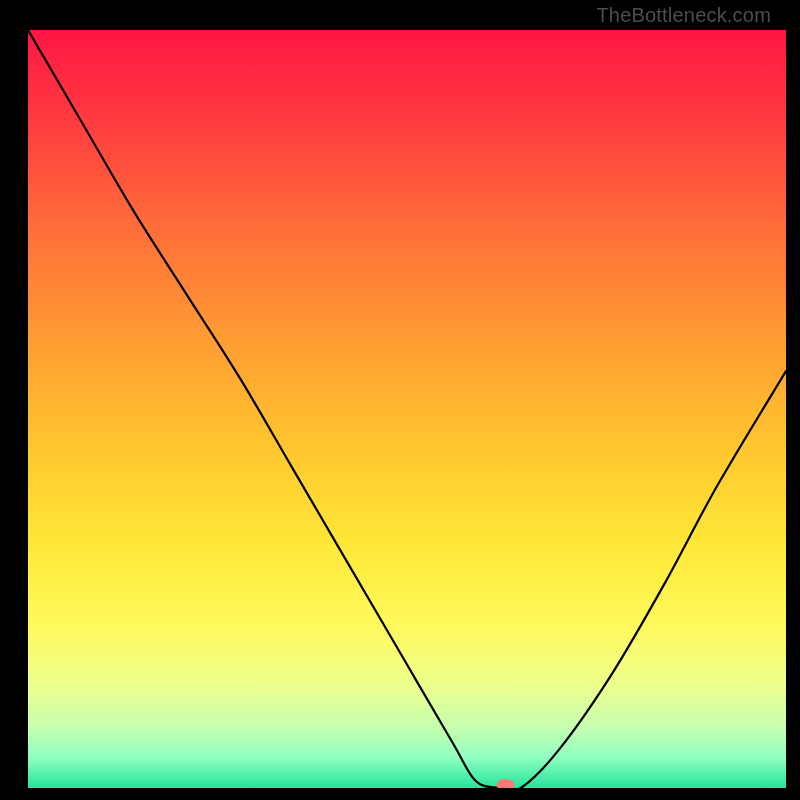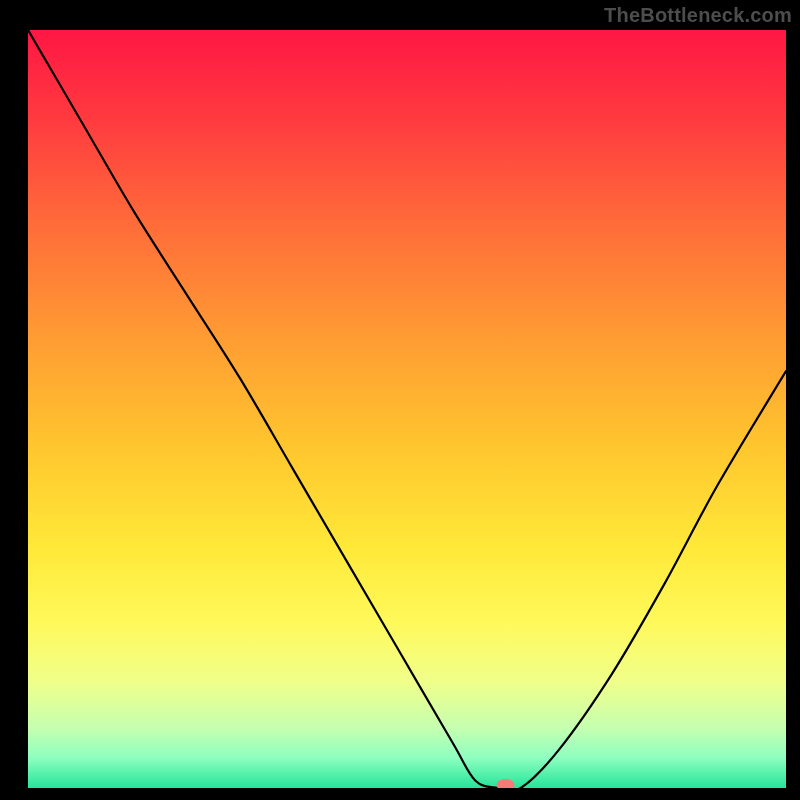--- a/index.html
+++ b/index.html
@@ -13,24 +13,24 @@
   }
   .outer {
     position: relative;
     width: 800px;
     height: 800px;
     background: #000;
   }
   .watermark {
     position: absolute;
     top: 4px;
-    right: 8px;
+    right: 29px;
     color: #4d4d4d;
     font-size: 20px;
-    font-weight: 700;
+    font-weight: 400;
     letter-spacing: 0.2px;
     z-index: 10;
   }
   .plot-area {
     position: absolute;
     left: 28px;
     top: 30px;
     width: 758px;
     height: 758px;
     background: #000;

